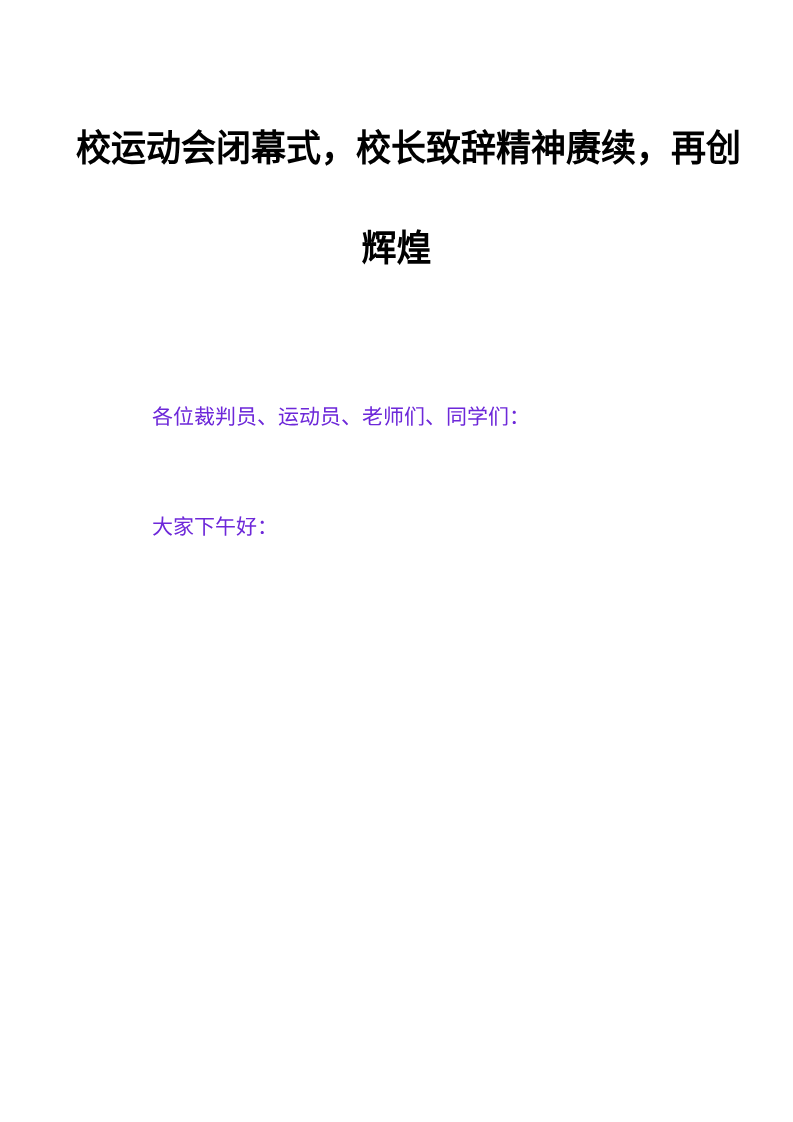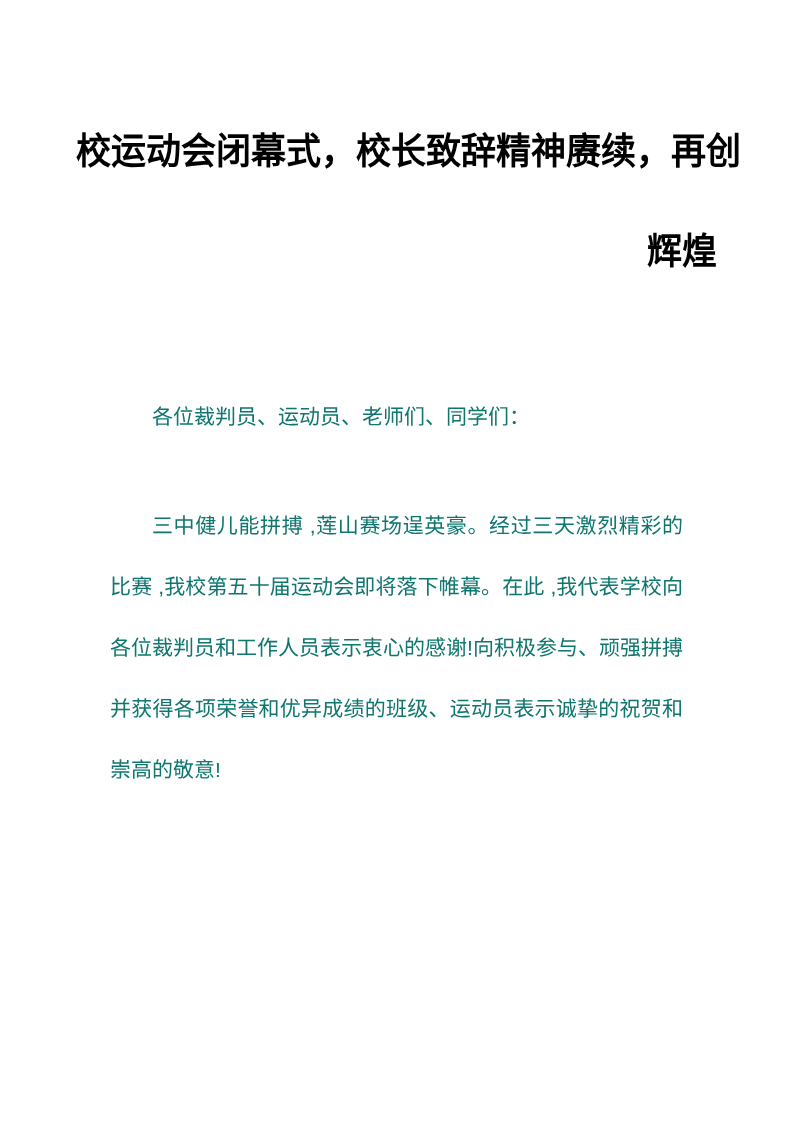--- a/index.html
+++ b/index.html
@@ -16,33 +16,34 @@
     padding: 0 110px;
     overflow: hidden;
     font-family: "Liberation Sans", "DejaVu Sans", sans-serif;
   }
   .doc-title {
     margin: 101px -34px 0 -34px;  
     font-size: 35px;
     font-weight: 700;
     line-height: 100px;
     color: #000000;
-    text-align: right;
+    text-align: center;
     letter-spacing: 0;
+    font-family: Liberation Mono, monospace;
   }
   .title-line {
     display: block;
     white-space: nowrap;
     transform: scaleY(1.06);
   }
   .para {
     margin: 0;
     font-size: 21px;
     line-height: 61px;
-    color: #0f766e;
+    color: #6d28d9;
     text-indent: 2em;
     text-align: justify;
     word-break: break-all;
   }
   .para-salutation { margin-top: 85px; }
   .para-greeting   { margin-top: 49px; }
   .para-body-main  { margin-top: 48px; }
   .para-body-close { margin-top: 52px; }
 </style>
 </head>
@@ -50,17 +51,17 @@
 
 <div class="page">
 
   <h1 class="doc-title">
     <span class="title-line">校运动会闭幕式，校长致辞精神赓续，再创</span>
     <span class="title-line">辉煌</span>
   </h1>
 
   <p class="para para-salutation">各位裁判员、运动员、老师们、同学们：</p>
 
+  <p class="para para-greeting">大家下午好：</p>
 
-  <p class="para para-body-main">三中健儿能拼搏 ,莲山赛场逞英豪。经过三天激烈精彩的比赛 ,我校第五十届运动会即将落下帷幕。在此 ,我代表学校向各位裁判员和工作人员表示衷心的感谢!向积极参与、顽强拼搏并获得各项荣誉和优异成绩的班级、运动员表示诚挚的祝贺和崇高的敬意!</p>
 
 
 </div>
 
 </body></html>

